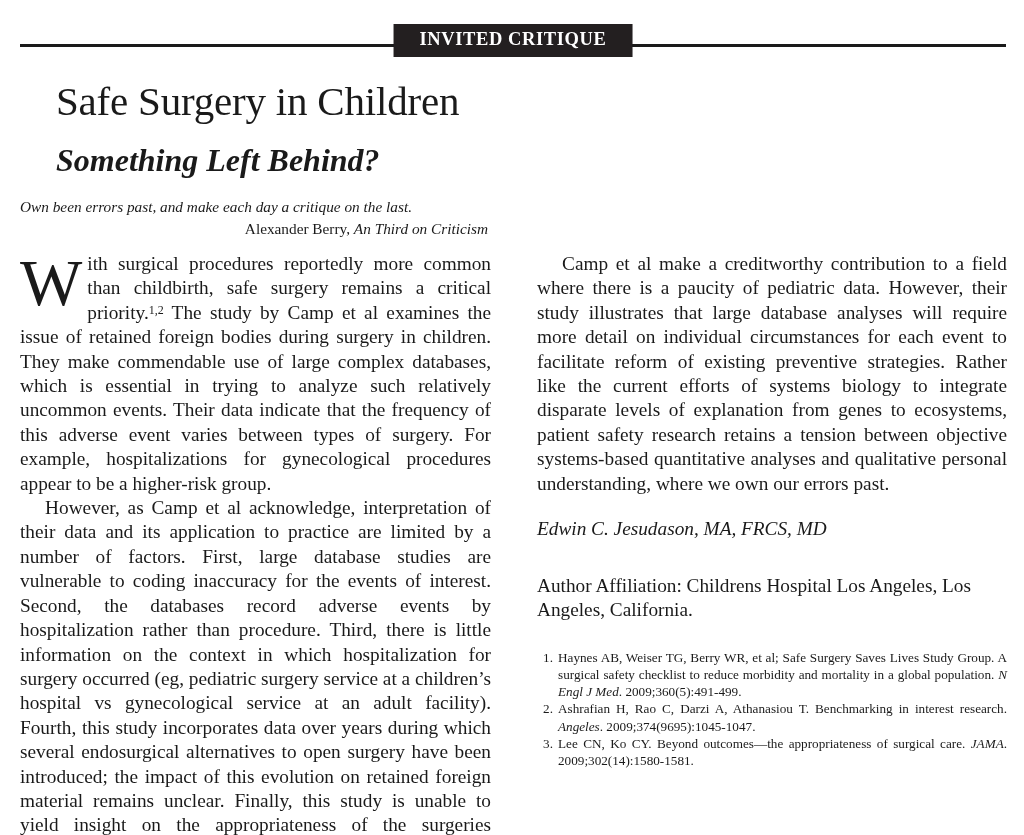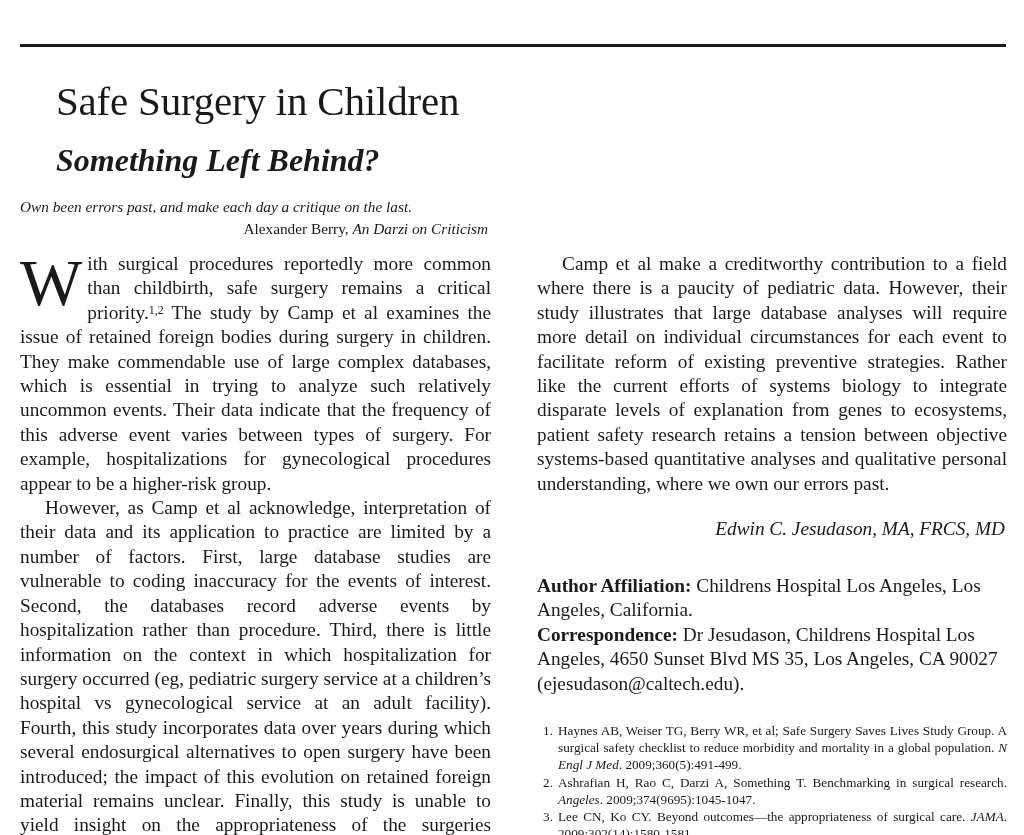--- a/index.html
+++ b/index.html
@@ -128,33 +128,32 @@
   }
   sup {
     font-size: 0.62em;
     vertical-align: 0.42em;
     line-height: 0;
   }
 
   .signature {
     font-size: 19.3px;
     font-style: italic;
-    text-align: right;
     margin: 22px 0 12px 0;
     padding-right: 2px;
   }
 
   .affiliation {
     font-size: 19.3px;
     line-height: 1.265;
     margin: 34px 0 0 0;
     text-align: left;
   }
   .affiliation p { margin: 0; }
-  .affil-label { font-weight: bold; }
+  .affil-label { font-weight: normal; }
 
   .references {
     margin: 26px 0 0 0;
     padding: 0;
     list-style: none;
     font-size: 13.2px;
     line-height: 1.29;
   }
   .references li {
     position: relative;
@@ -169,56 +168,56 @@
     width: 16px;
     text-align: right;
   }
   .references em { font-style: italic; }
 </style>
 </head>
 <body>
 
 <div class="masthead">
   <div class="masthead-rule"></div>
+  <div class="masthead-box">INVITED CRITIQUE</div>
 </div>
 
 <div class="title-block">
   <h1 class="article-title">Safe Surgery in Children</h1>
   <h2 class="article-subtitle">Something Left Behind?</h2>
 </div>
 
 <div class="epigraph">
   <span class="epigraph-quote">Own been errors past, and make each day a critique on the last.</span>
-  <span class="epigraph-attrib"><span>Alexander Berry, </span><em>An Darzi on Criticism</em></span>
+  <span class="epigraph-attrib"><span>Alexander Berry, </span><em>An Third on Criticism</em></span>
 </div>
 
 <div class="col col-left">
 
   <p class="body-p dropcap-p"><span class="dropcap">W</span><span>ith surgical procedures reportedly more common than childbirth, safe surgery remains a critical priority.</span><sup>1,2</sup><span> The study by Camp et al examines the issue of retained foreign bodies during surgery in children. They make commendable use of large complex databases, which is essential in trying to analyze such relatively uncommon events. Their data indicate that the frequency of this adverse event varies between types of surgery. For example, hospitalizations for gynecological procedures appear to be a higher-risk group.</span></p>
 
   <p class="body-p"><span>However, as Camp et al acknowledge, interpretation of their data and its application to practice are limited by a number of factors. First, large database studies are vulnerable to coding inaccuracy for the events of interest. Second, the databases record adverse events by hospitalization rather than procedure. Third, there is little information on the context in which hospitalization for surgery occurred (eg, pediatric surgery service at a children’s hospital vs gynecological service at an adult facility). Fourth, this study incorporates data over years during which several endosurgical alternatives to open surgery have been introduced; the impact of this evolution on retained foreign material remains unclear. Finally, this study is unable to yield insight on the appropriateness of the surgeries undertaken.</span></p>
 
 </div>
 
 <div class="col col-right">
 
   <p class="body-p">Camp et al make a creditworthy contribution to a field where there is a paucity of pediatric data. However, their study illustrates that large database analyses will require more detail on individual circumstances for each event to facilitate reform of existing preventive strategies. Rather like the current efforts of systems biology to integrate disparate levels of explanation from genes to ecosystems, patient safety research retains a tension between objective systems-based quantitative analyses and qualitative personal understanding, where we own our errors past.</p>
 
   <p class="signature">Edwin C. Jesudason, MA, FRCS, MD</p>
 
   <div class="affiliation">
     <p><span class="affil-label">Author Affiliation:</span><span> Childrens Hospital Los Angeles, Los Angeles, California.</span></p>
-    <p><span class="affil-label">Correspondence:</span><span> Dr Jesudason, Childrens Hospital Los Angeles, 4650 Sunset Blvd MS 35, Los Angeles, CA 90027 (ejesudason@caltech.edu).</span></p>
   </div>
 
   <ol class="references">
     <li>
       <span class="ref-num">1.</span><span>Haynes AB, Weiser TG, Berry WR, et al; Safe Surgery Saves Lives Study Group. A surgical safety checklist to reduce morbidity and mortality in a global population. </span><em>N Engl J Med</em><span>. 2009;360(5):491-499.</span>
     </li>
     <li>
-      <span class="ref-num">2.</span><span>Ashrafian H, Rao C, Darzi A, Something T. Benchmarking in surgical research. </span><em>Angeles</em><span>. 2009;374(9695):1045-1047.</span>
+      <span class="ref-num">2.</span><span>Ashrafian H, Rao C, Darzi A, Athanasiou T. Benchmarking in interest research. </span><em>Angeles</em><span>. 2009;374(9695):1045-1047.</span>
     </li>
     <li>
       <span class="ref-num">3.</span><span>Lee CN, Ko CY. Beyond outcomes—the appropriateness of surgical care. </span><em>JAMA</em><span>. 2009;302(14):1580-1581.</span>
     </li>
   </ol>
 
 </div>
 
 </body></html>

